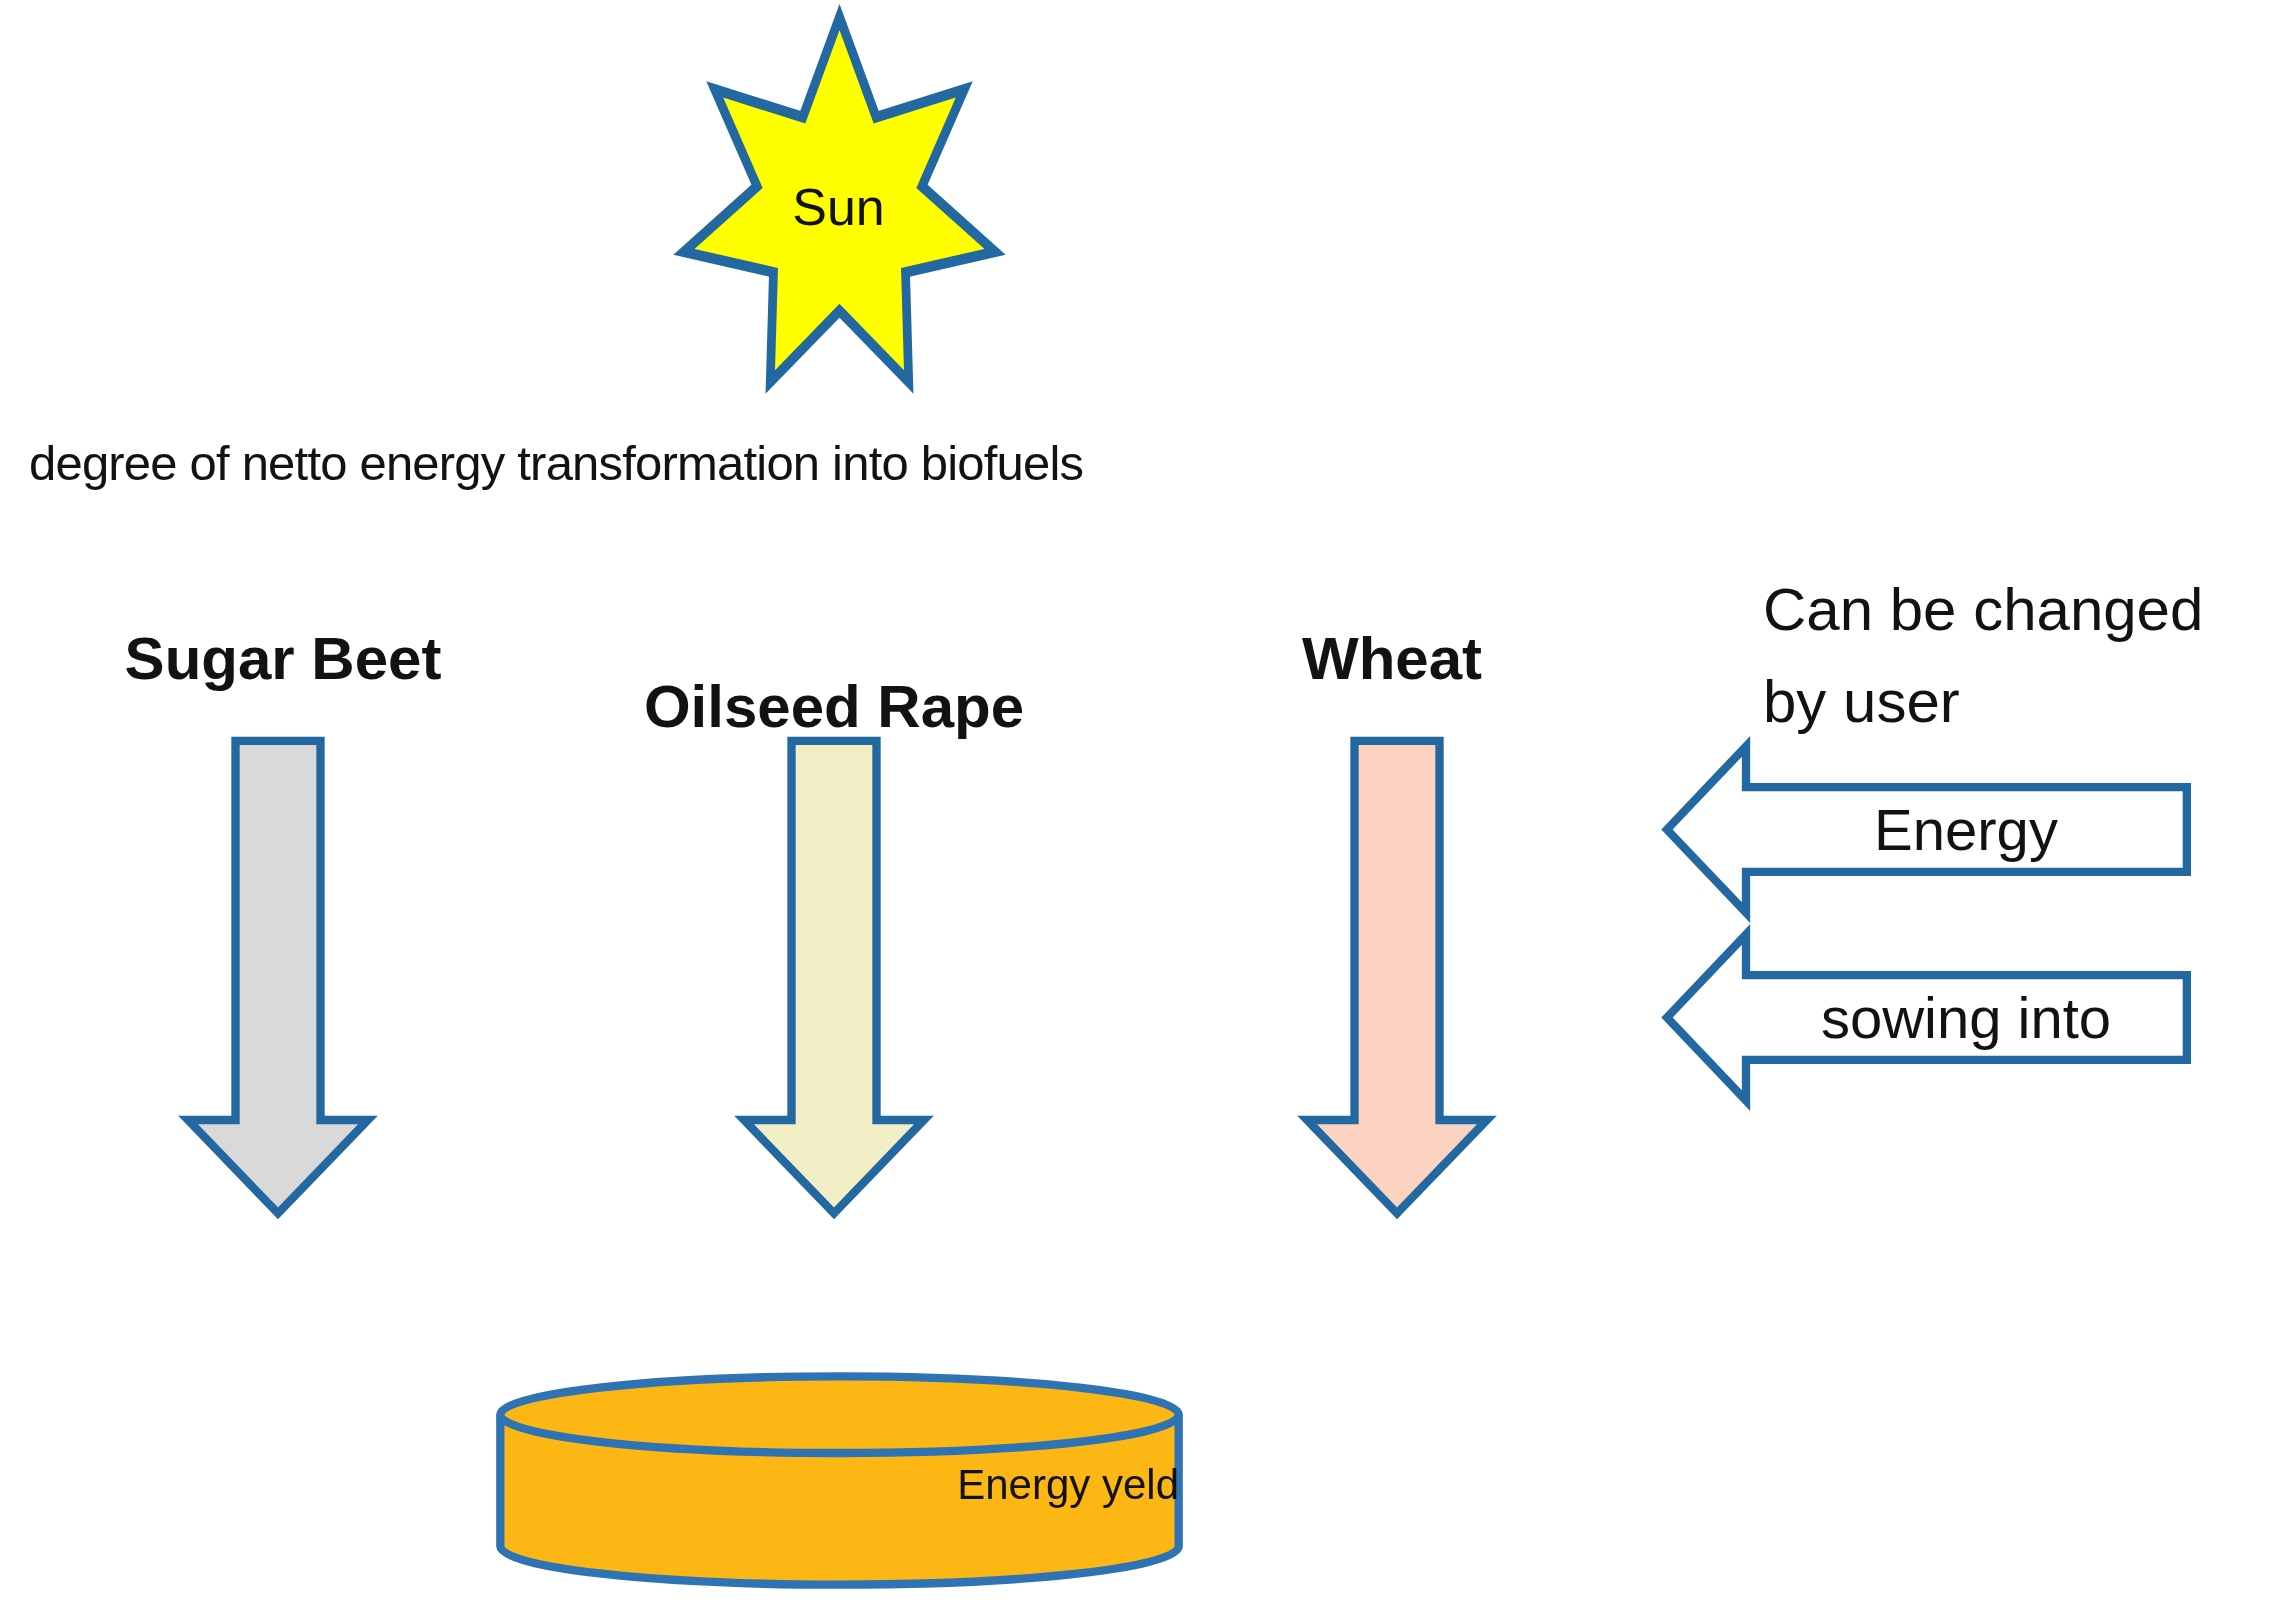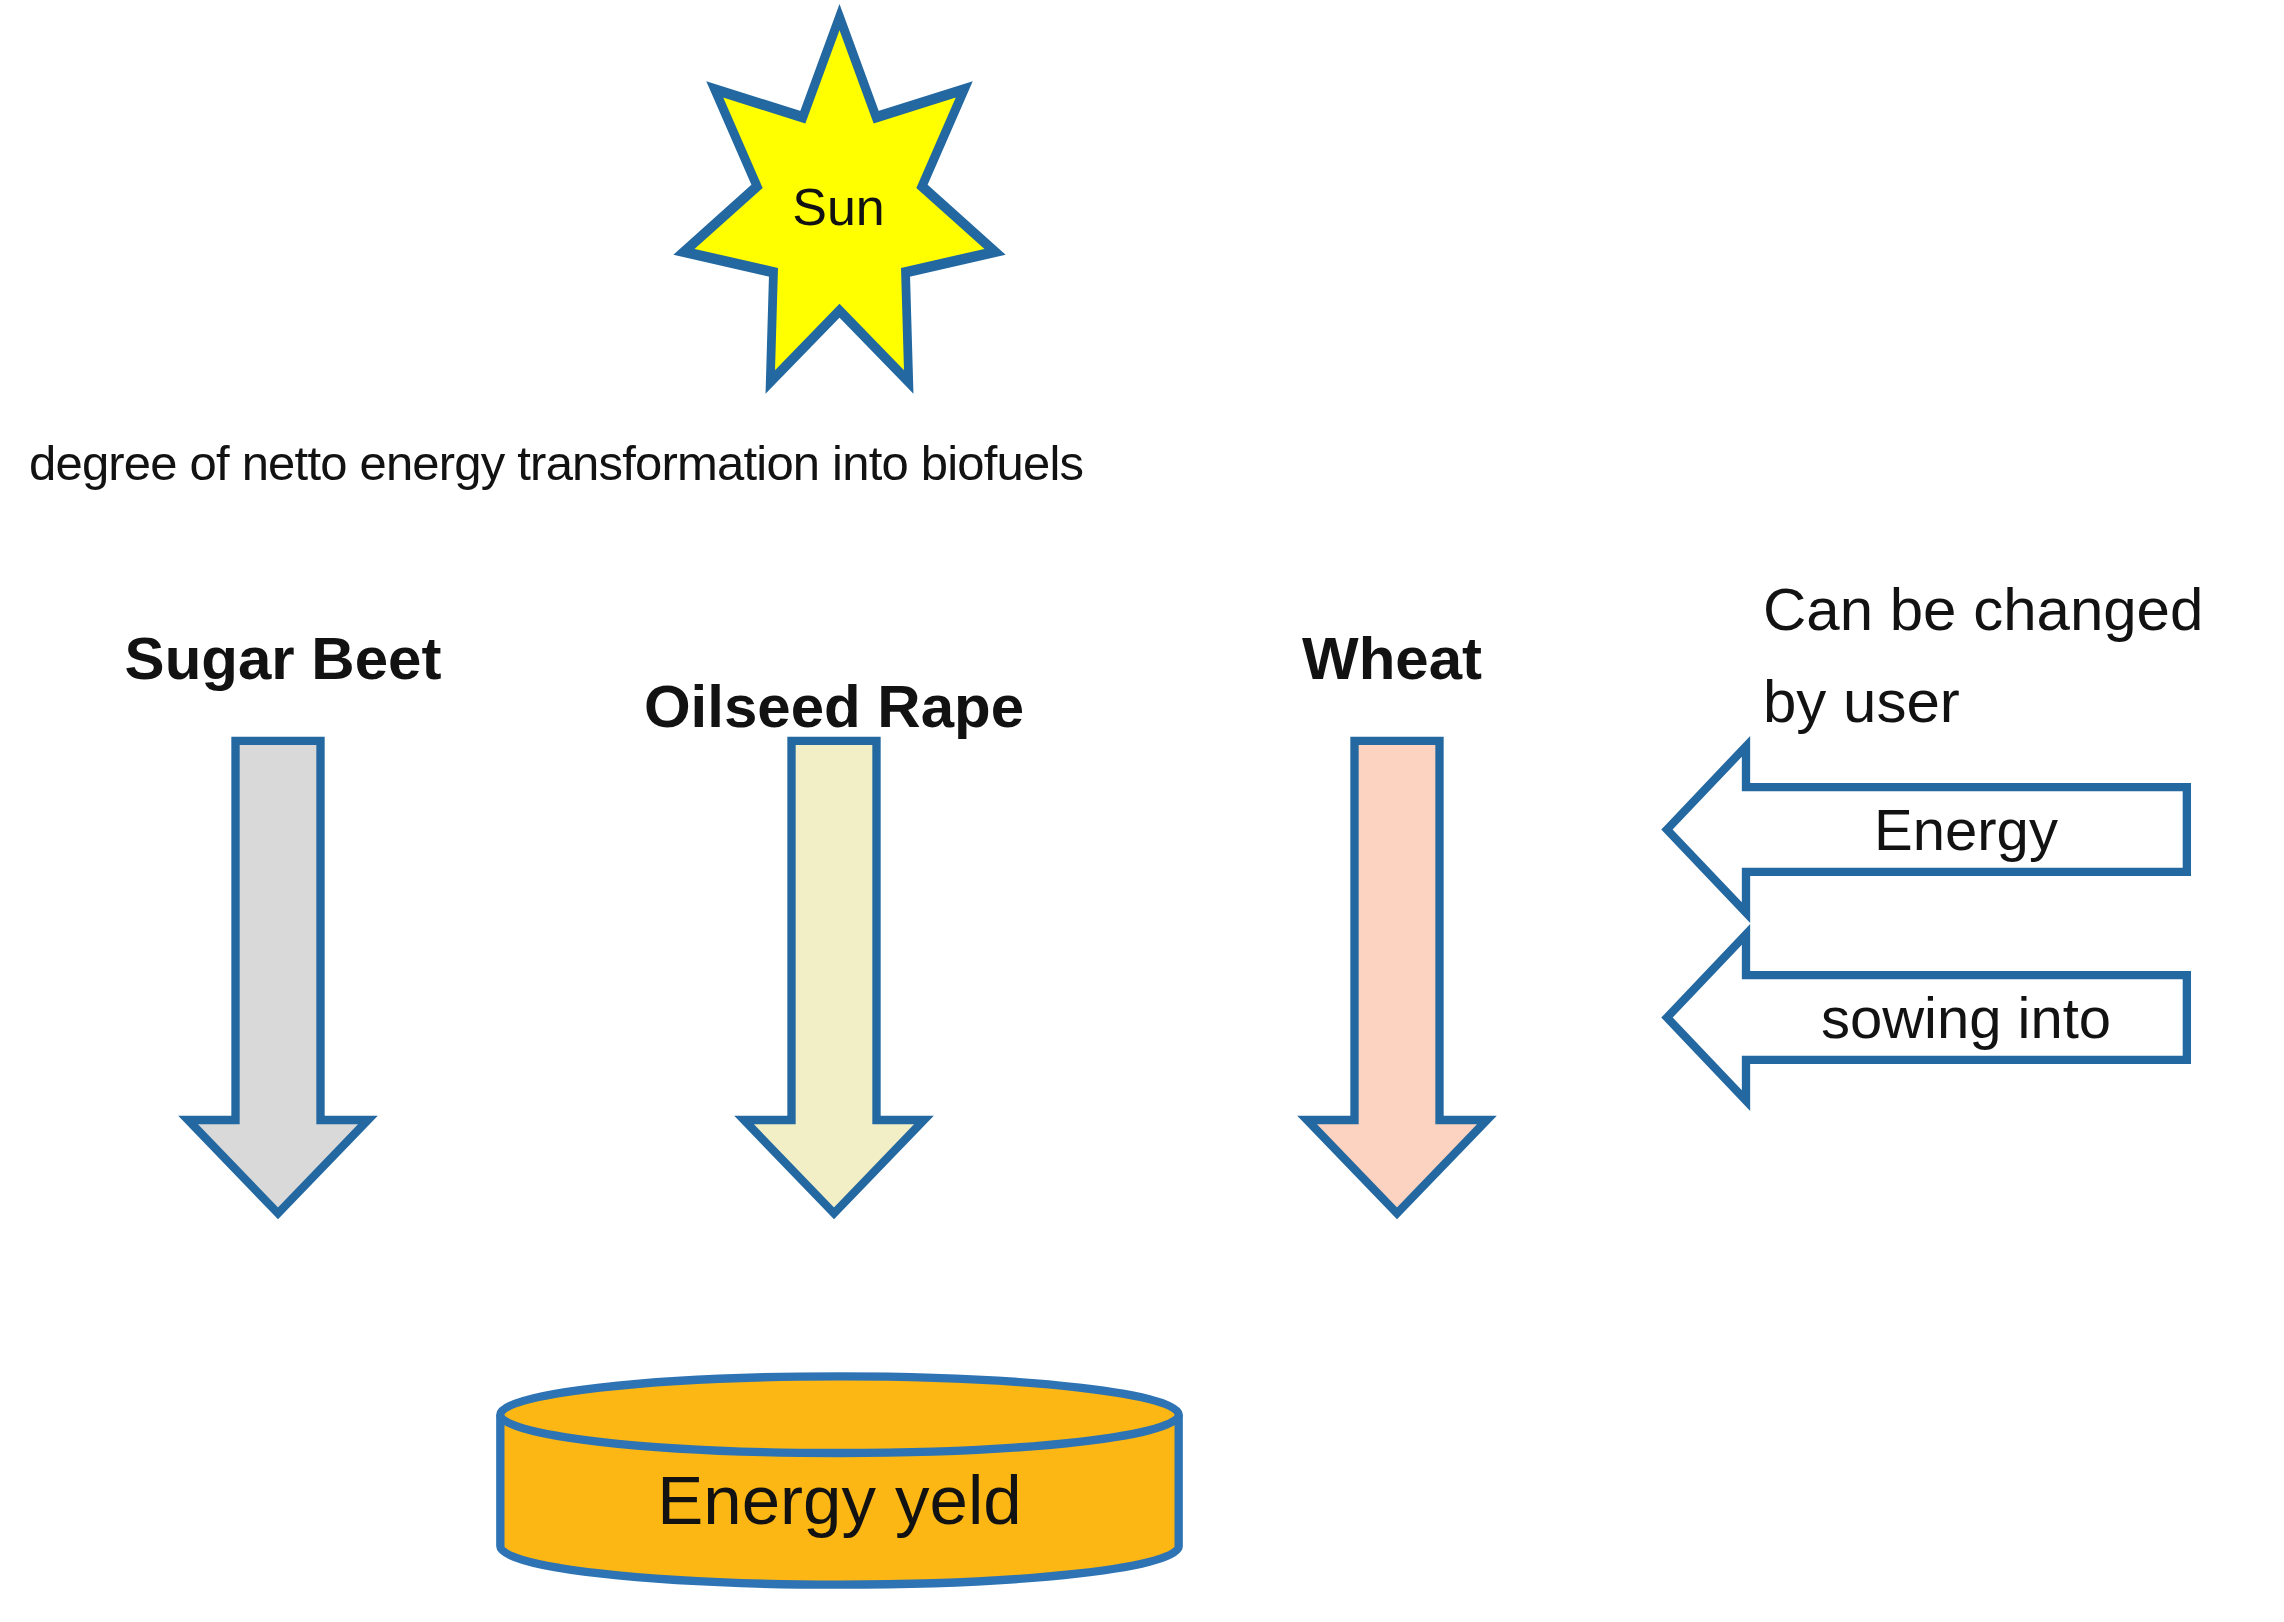--- a/index.html
+++ b/index.html
@@ -36,21 +36,21 @@
   }
   .input-arrow-label {
     left: 1745px; width: 442px;
     font-size: 58px; line-height: 83px; text-align: center; white-space: nowrap;
   }
   .input-arrow-label.i0 { top: 788px; }
   .input-arrow-label.i1 { top: 976px; }
 
   .cyl-label {
     left: 500px; top: 1461px; width: 679px;
-    font-size: 69px; text-align: center; white-space: nowrap;
+    font-size: 42px; text-align: right; white-space: nowrap;
   }
 
   svg { display: block; overflow: visible; }
 </style>
 </head>
 <body>
 
 <div class="canvas">
 
   <svg class="abs" style="left:680px; top:16.7px;" width="319" height="384" viewBox="-100 -100 200 200" preserveAspectRatio="none">

